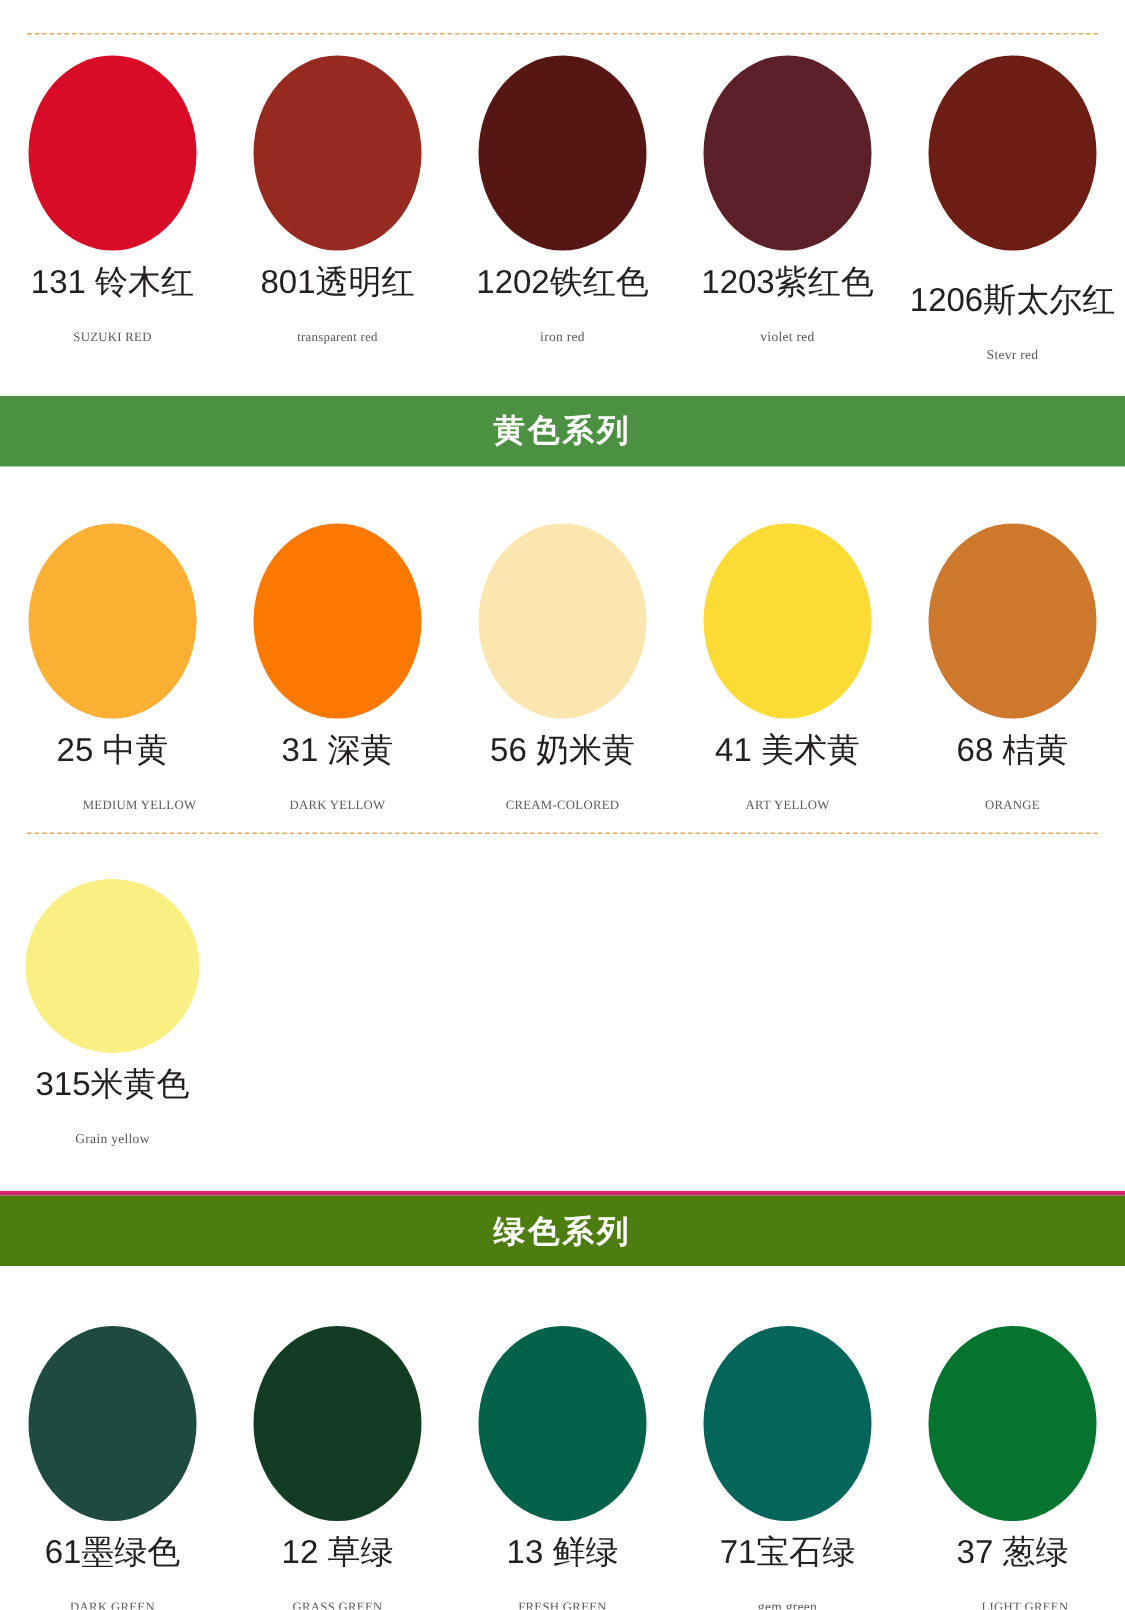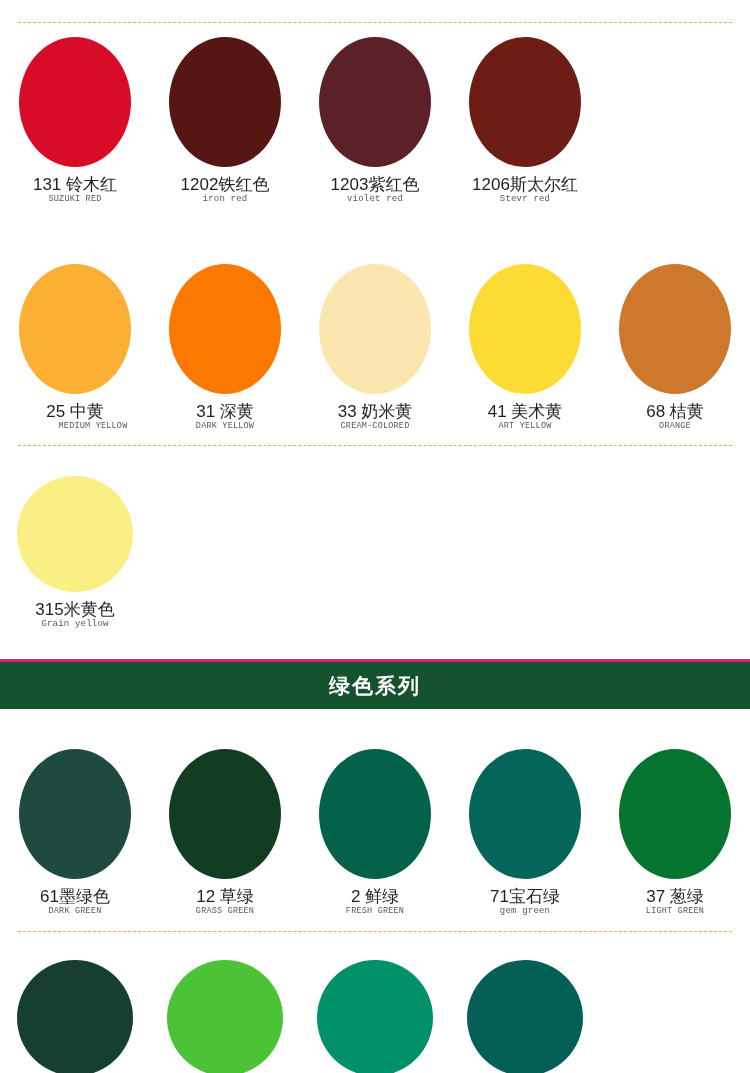--- a/index.html
+++ b/index.html
@@ -82,35 +82,35 @@
     border-radius: 50%;
   }
 
   .cap {
     text-align: center;
     margin-top: 9px;
     line-height: 1.05;
   }
   .cap .cn {
     display: block;
-    font-size: 17px;
+    font-size: 22px;
     color: #231f20;
     font-weight: normal;
     white-space: nowrap;
     font-family: "Liberation Sans", "DejaVu Sans", sans-serif;
   }
   .cap .en {
     display: block;
     font-size: 9px;
     color: #58595b;
-    margin-top: 1px;
+    margin-top: 21px;
     letter-spacing: 0.2px;
     white-space: nowrap;
     text-transform: none;
-    font-family: Liberation Mono, monospace;
+    font-family: Liberation Serif, serif;
   }
   .cap .en.small {
     font-size: 8.5px;
   }
 
   
   .row-gap-red  { padding-top: 14px; }
   .row-gap-a    { padding-top: 38px; }
   .row-gap-b    { padding-top: 30px; }
   .row-gap-c    { padding-top: 40px; }
@@ -129,49 +129,59 @@
   <div class="swatch-row cols5 row-gap-red">
 
     <div class="swatch-cell">
       <div class="blob" style="background-color: rgb(216, 12, 38);"></div>
       <div class="cap">
         <span class="cn" style="color: rgb(35, 31, 32);">131 铃木红</span>
         <span class="en small" style="color: rgb(88, 89, 91);">SUZUKI RED</span>
       </div>
     </div>
 
+    <div class="swatch-cell">
+      <div class="blob" style="background-color: rgb(150, 42, 32);"></div>
+      <div class="cap">
+        <span class="cn" style="color: rgb(35, 31, 32);">801透明红</span>
+        <span class="en small" style="color: rgb(88, 89, 91);">transparent red</span>
+      </div>
+    </div>
 
     <div class="swatch-cell">
       <div class="blob" style="background-color: rgb(86, 22, 20);"></div>
       <div class="cap">
         <span class="cn" style="color: rgb(35, 31, 32);">1202铁红色</span>
         <span class="en" style="color: rgb(88, 89, 91);">iron red</span>
       </div>
     </div>
 
     <div class="swatch-cell">
       <div class="blob" style="background-color: rgb(92, 32, 40);"></div>
       <div class="cap">
         <span class="cn" style="color: rgb(35, 31, 32);">1203紫红色</span>
         <span class="en" style="color: rgb(88, 89, 91);">violet red</span>
       </div>
     </div>
 
     <div class="swatch-cell">
       <div class="blob" style="background-color: rgb(110, 29, 21);"></div>
       <div class="cap">
-        <span class="cn" style="color: rgb(35, 31, 32);">1206斯太尔红</span>
+        <span class="cn" style="color: rgb(35, 31, 32); margin-top: 12px;">1206斯太尔红</span>
         <span class="en" style="color: rgb(88, 89, 91);">Stevr red</span>
       </div>
     </div>
 
   </div>
 
   <div class="spacer-md"></div>
 
+  <div class="section-bar" style="background-color: rgb(76, 145, 65);">
+    <span class="bar-title">黄色系列</span>
+  </div>
 
   <div class="swatch-row cols5 row-gap-a">
 
     <div class="swatch-cell">
       <div class="blob" style="background-color: rgb(251, 176, 52);"></div>
       <div class="cap">
         <span class="cn" style="color: rgb(35, 31, 32);">25 中黄</span>
         <span class="en small" style="color: rgb(88, 89, 91); padding-left: 36px;">MEDIUM YELLOW</span>
       </div>
     </div>
@@ -180,21 +190,21 @@
       <div class="blob" style="background-color: rgb(251, 121, 0);"></div>
       <div class="cap">
         <span class="cn" style="color: rgb(35, 31, 32);">31 深黄</span>
         <span class="en small" style="color: rgb(88, 89, 91);">DARK YELLOW</span>
       </div>
     </div>
 
     <div class="swatch-cell">
       <div class="blob" style="background-color: rgb(252, 230, 176);"></div>
       <div class="cap">
-        <span class="cn" style="color: rgb(35, 31, 32);">33 奶米黄</span>
+        <span class="cn" style="color: rgb(35, 31, 32);">56 奶米黄</span>
         <span class="en small" style="color: rgb(88, 89, 91);">CREAM-COLORED</span>
       </div>
     </div>
 
     <div class="swatch-cell">
       <div class="blob" style="background-color: rgb(252, 219, 52);"></div>
       <div class="cap">
         <span class="cn" style="color: rgb(35, 31, 32);">41 美术黄</span>
         <span class="en small" style="color: rgb(88, 89, 91);">ART YELLOW</span>
       </div>
@@ -226,21 +236,21 @@
     <div class="swatch-cell empty"></div>
     <div class="swatch-cell empty"></div>
     <div class="swatch-cell empty"></div>
     <div class="swatch-cell empty"></div>
 
   </div>
 
   <div class="spacer-lg"></div>
 
   <div class="pink-line" style="background-color: rgb(214, 36, 110);"></div>
-  <div class="section-bar" style="background-color: #14532d;">
+  <div class="section-bar" style="background-color: #4d7c0f;">
     <span class="bar-title">绿色系列</span>
   </div>
 
   <div class="swatch-row cols5 row-gap-c">
 
     <div class="swatch-cell">
       <div class="blob" style="background-color: rgb(31, 74, 64);"></div>
       <div class="cap">
         <span class="cn" style="color: rgb(35, 31, 32);">61墨绿色</span>
         <span class="en small" style="color: rgb(88, 89, 91);">DARK GREEN</span>
@@ -251,21 +261,21 @@
       <div class="blob" style="background-color: rgb(18, 61, 34);"></div>
       <div class="cap">
         <span class="cn" style="color: rgb(35, 31, 32);">12 草绿</span>
         <span class="en small" style="color: rgb(88, 89, 91);">GRASS GREEN</span>
       </div>
     </div>
 
     <div class="swatch-cell">
       <div class="blob" style="background-color: rgb(4, 98, 74);"></div>
       <div class="cap">
-        <span class="cn" style="color: rgb(35, 31, 32);">2 鲜绿</span>
+        <span class="cn" style="color: rgb(35, 31, 32);">13 鲜绿</span>
         <span class="en small" style="color: rgb(88, 89, 91);">FRESH GREEN</span>
       </div>
     </div>
 
     <div class="swatch-cell">
       <div class="blob" style="background-color: rgb(4, 101, 90);"></div>
       <div class="cap">
         <span class="cn" style="color: rgb(35, 31, 32); text-align: center;">71宝石绿</span>
         <span class="en" style="color: rgb(88, 89, 91);">gem green</span>
       </div>

